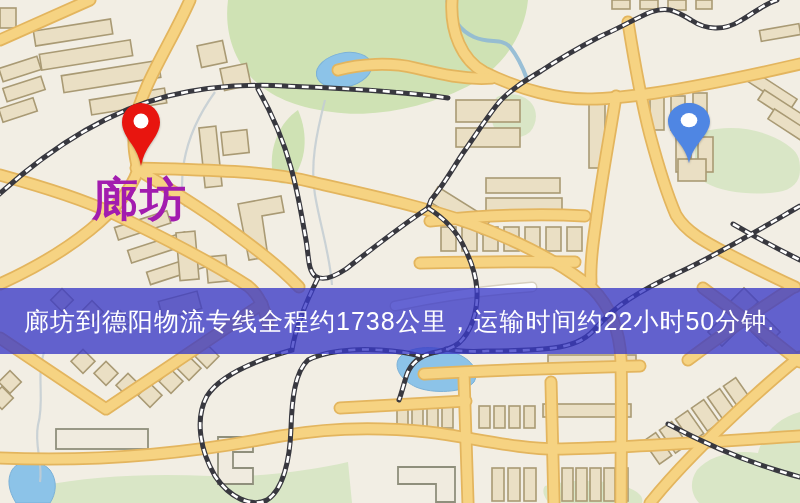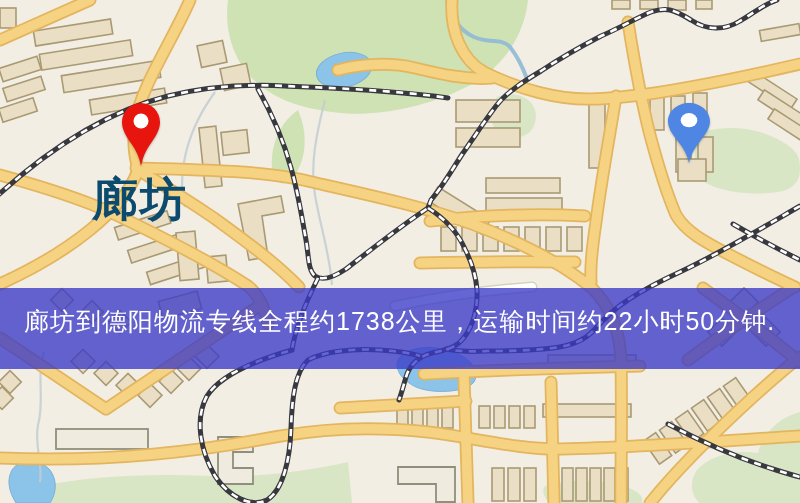--- a/index.html
+++ b/index.html
@@ -17,23 +17,23 @@
   .rc{fill:none;stroke:#e3b55e;stroke-width:13;stroke-linecap:round;stroke-linejoin:round;}
   .rf{fill:none;stroke:#f6d382;stroke-width:9.5;stroke-linecap:round;stroke-linejoin:round;}
   .wc{fill:none;stroke:#d8d1c0;stroke-width:11;stroke-linecap:round;}
   .wf{fill:none;stroke:#ffffff;stroke-width:8;stroke-linecap:round;}
   .railb{fill:none;stroke:#38383f;stroke-width:5;stroke-linecap:round;}
   .raild{fill:none;stroke:#ffffff;stroke-width:2.6;stroke-dasharray:7 6.5;}
   
   .pin{position:absolute;filter:drop-shadow(0 1px 1px rgba(0,0,0,.25));}
   .city-label{position:absolute;font-size:46px;font-weight:700;line-height:1;
               transform:translateX(-50%);white-space:nowrap;letter-spacing:2px;}
-  .label-origin{color:#0c4a6e;}
+  .label-origin{color:#a21caf;}
   .label-dest{color:#2a35cf;}
-  .banner{position:absolute;left:0;top:288px;width:800px;height:81px;
+  .banner{position:absolute;left:0;top:288px;width:800px;height:66px;
           background:rgba(58,58,198,0.78);}
   .banner span{display:block;padding-left:24px;line-height:66px;font-size:25px;
                color:#ffffff;letter-spacing:1px;white-space:nowrap;}
 </style>
 </head>
 <body>
 
 <div class="stage">
 
   <svg class="map" width="800" height="503" viewBox="0 0 800 503">

